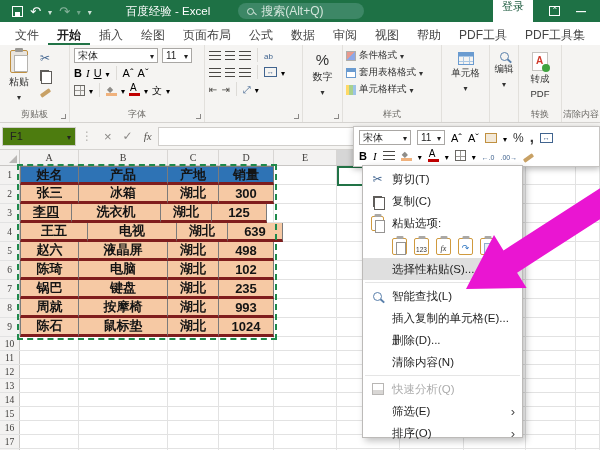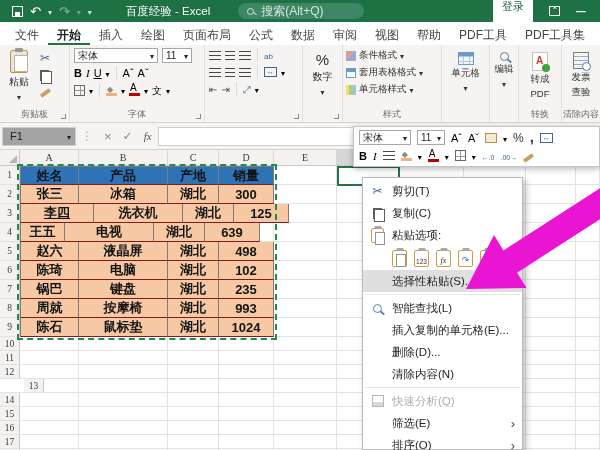--- a/index.html
+++ b/index.html
@@ -100,21 +100,21 @@
   .ic-pdf::before{content:"A";position:absolute;left:3px;top:2px;color:#d03a2b;font-size:10px;font-weight:bold;}
   .ic-pdf::after{content:'';position:absolute;right:-3px;bottom:-2px;width:8px;height:8px;border-radius:50%;background:#3fa33f;}
   .ic-inv{width:16px;height:17px;border:1px solid #7f7d79;background:
     repeating-linear-gradient(to bottom,transparent 0 3px,#8fb0d8 3px 4px);position:relative;}
   .ic-inv::after{content:'';position:absolute;right:-3px;bottom:-3px;width:7px;height:7px;border:1.6px solid #4a7bb5;border-radius:50%;background:#fff;}
   .stackbtn{position:absolute;left:0;right:0;top:7px;display:flex;flex-direction:column;align-items:center;gap:2px;font-size:9.5px;color:#333;}
 
   
   .fbar{position:absolute;top:123px;left:0;right:0;height:27px;background:#f5f4f2;display:flex;align-items:center;
     border-bottom:1px solid #d5d3d0;}
-  .namebox{width:74px;height:19px;margin-left:2px;background:#a3a3a3;border:1px solid #d0cecb;display:flex;
+  .namebox{width:74px;height:19px;margin-left:2px;background:#4d7c0f;border:1px solid #d0cecb;display:flex;
     align-items:center;padding:0 4px 0 7px;font-size:11px;color:#222;justify-content:space-between;}
   .fdots::before{content:"⋮";color:#b5b3af;margin:0 5px;}
   .fbtns{display:flex;align-items:center;gap:11px;padding:0 6px;color:#8a8886;}
   .ic-x::before{content:"×";font-size:13px;}
   .ic-check::before{content:"✓";font-size:12px;}
   .ic-fx::before{content:"fx";font-style:italic;font-family:"Liberation Serif",serif;font-size:11px;color:#55534f;}
   .finput{flex:1;height:19px;background:#fff;border:1px solid #d0cecb;margin-right:0;}
 
   
   .sheet{position:absolute;top:150px;left:0;right:0;bottom:0;background:#fff;}
@@ -125,21 +125,21 @@
     font-family:"Liberation Serif",serif;}
   .colhdr.sel{background:#d6d6d6;}
   .gridbody{position:absolute;top:16px;left:0;right:0;bottom:0;}
   .sheetrow{display:flex;border-bottom:1px solid #e2e2e2;}
   .rownum{width:20px;flex:none;background:#f3f2f1;border-right:1px solid #c9c7c5;font-size:9.5px;color:#3c3a38;
     text-align:center;font-family:"Liberation Serif",serif;display:flex;align-items:center;justify-content:center;}
   .vline{position:absolute;top:0;bottom:0;width:1px;background:#e2e2e2;}
 
   .xltable{position:absolute;left:20px;top:0;z-index:3;}
   .trow{display:flex;height:19px;}
-  .tcell{border-right:1px solid #7b7b7b;border-bottom:1px solid #7f1d1d;display:flex;align-items:center;
+  .tcell{border-right:1px solid #7b7b7b;border-bottom:3px solid #7f1d1d;display:flex;align-items:center;
     justify-content:center;font-size:13px;font-weight:700;color:#141414;flex:none;}
   .trow.hdr .tcell{background:#2e73b5;border-top:1px solid #7b7b7b;}
   .trow.datar .tcell{background:#f6c9a4;}
   .tcell:first-child{border-left:1px solid #7b7b7b;}
   .ants{position:absolute;left:17px;top:-2px;width:260px;height:176px;border:2.5px dashed #1f8a4c;z-index:4;pointer-events:none;}
   .self1{position:absolute;left:337px;top:0;width:63px;height:20px;border:2px solid #217346;background:#fff;z-index:5;}
 
   
   .minibar{position:absolute;left:353px;top:126px;width:247px;height:41px;background:#fff;
     border:1px solid #c6c4c2;box-shadow:0 2px 6px rgba(0,0,0,.28);z-index:40;padding:2px 5px;
@@ -148,21 +148,21 @@
   .mcombo{height:15px;font-size:10px;}
   .m-name{width:52px;} .m-size{width:28px;}
   .ic-fmtpaint{width:12px;height:10px;border:1px solid #c09040;background:#f3e9d8;position:relative;}
   .ic-pctg::before{content:"%";font-size:12px;color:#333;}
   .ic-comma::before{content:",";font-size:15px;font-weight:bold;color:#333;line-height:.4;}
   .ic-ctr{width:12px;height:9px;background:repeating-linear-gradient(to bottom,#4a4844 0 1.2px,transparent 1.2px 3.8px);}
   .ic-dec0::before{content:"←.0";font-size:7px;color:#41648f;}
   .ic-dec00::before{content:".00→";font-size:7px;color:#41648f;}
 
   
-  .ctxmenu{position:absolute;left:362px;top:177px;width:161px;height:273px;background:#fff;
+  .ctxmenu{position:absolute;left:362px;top:165px;width:161px;height:273px;background:#fff;
     border:1px solid #bcbab8;box-shadow:3px 3px 7px rgba(0,0,0,.25);z-index:50;padding:2px 0;font-size:11.5px;color:#1f1f1f;}
   .mitem{height:22px;display:flex;align-items:center;padding:0 7px 0 6px;gap:6px;}
   .mitem .micon{width:17px;flex:none;display:flex;align-items:center;justify-content:center;}
   .mitem .mlabel{flex:1;white-space:nowrap;}
   .mitem .sub{flex:none;color:#4a4a4a;}
   .sub::before{content:"›";font-size:13px;}
   .mitem.hl{background:#dfdfdf;}
   .mitem.dis{color:#acacac;}
   .msep{height:1px;background:#e5e5e5;margin:2px 2px;}
   .picons{height:24px;display:flex;align-items:center;gap:7px;padding-left:29px;}
@@ -341,25 +341,20 @@
   <div class="rgroup g-pdf">
     <div class="stackbtn">
       <span class="ic-pdf"></span>
       <span>转成</span>
       <span>PDF</span>
     </div>
     <span class="glabel">转换</span>
   </div>
 
   <div class="rgroup g-inv">
-    <div class="stackbtn">
-      <span class="ic-inv"></span>
-      <span>发票</span>
-      <span>查验</span>
-    </div>
     <span class="glabel">清除内容</span>
   </div>
 </div>
 
 <div class="fbar">
   <div class="namebox">
     <span>F1</span>
       <span class="dd"></span>
   </div>
   <span class="fdots"></span>
@@ -393,27 +388,27 @@
           <div class="tcell" style="width: 51px;">产地</div>
           <div class="tcell" style="width: 55px;">销量</div>
         </div>
         <div class="trow datar">
           <div class="tcell" style="width: 59px;">张三</div>
           <div class="tcell" style="width: 89px;">冰箱</div>
           <div class="tcell" style="width: 51px;">湖北</div>
           <div class="tcell" style="width: 55px;">300</div>
         </div>
         <div class="trow datar">
-          <div class="tcell" style="width: 74px; text-decoration: underline;">李四</div>
+          <div class="tcell" style="width: 52px; text-decoration: underline;">李四</div>
           <div class="tcell" style="width: 89px;">洗衣机</div>
           <div class="tcell" style="width: 51px;">湖北</div>
           <div class="tcell" style="width: 55px;">125</div>
         </div>
         <div class="trow datar">
-          <div class="tcell" style="width: 45px;">王五</div>
+          <div class="tcell" style="width: 68px;">王五</div>
           <div class="tcell" style="width: 89px;">电视</div>
           <div class="tcell" style="width: 51px;">湖北</div>
           <div class="tcell" style="width: 55px;">639</div>
         </div>
         <div class="trow datar">
           <div class="tcell" style="width: 59px;">赵六</div>
           <div class="tcell" style="width: 89px;">液晶屏</div>
           <div class="tcell" style="width: 51px;">湖北</div>
           <div class="tcell" style="width: 55px;">498</div>
         </div>
@@ -473,21 +468,21 @@
       </div>
       <div class="sheetrow" style="height: 14px;">
         <div class="rownum">10</div>
       </div>
       <div class="sheetrow" style="height: 14px;">
         <div class="rownum">11</div>
       </div>
       <div class="sheetrow" style="height: 14px;">
         <div class="rownum">12</div>
       </div>
-      <div class="sheetrow" style="height: 14px; padding-left: 24px;">
+      <div class="sheetrow" style="height: 14px;">
         <div class="rownum">13</div>
       </div>
       <div class="sheetrow" style="height: 14px;">
         <div class="rownum">14</div>
       </div>
       <div class="sheetrow" style="height: 14px;">
         <div class="rownum">15</div>
       </div>
       <div class="sheetrow" style="height: 14px;">
         <div class="rownum">16</div>

